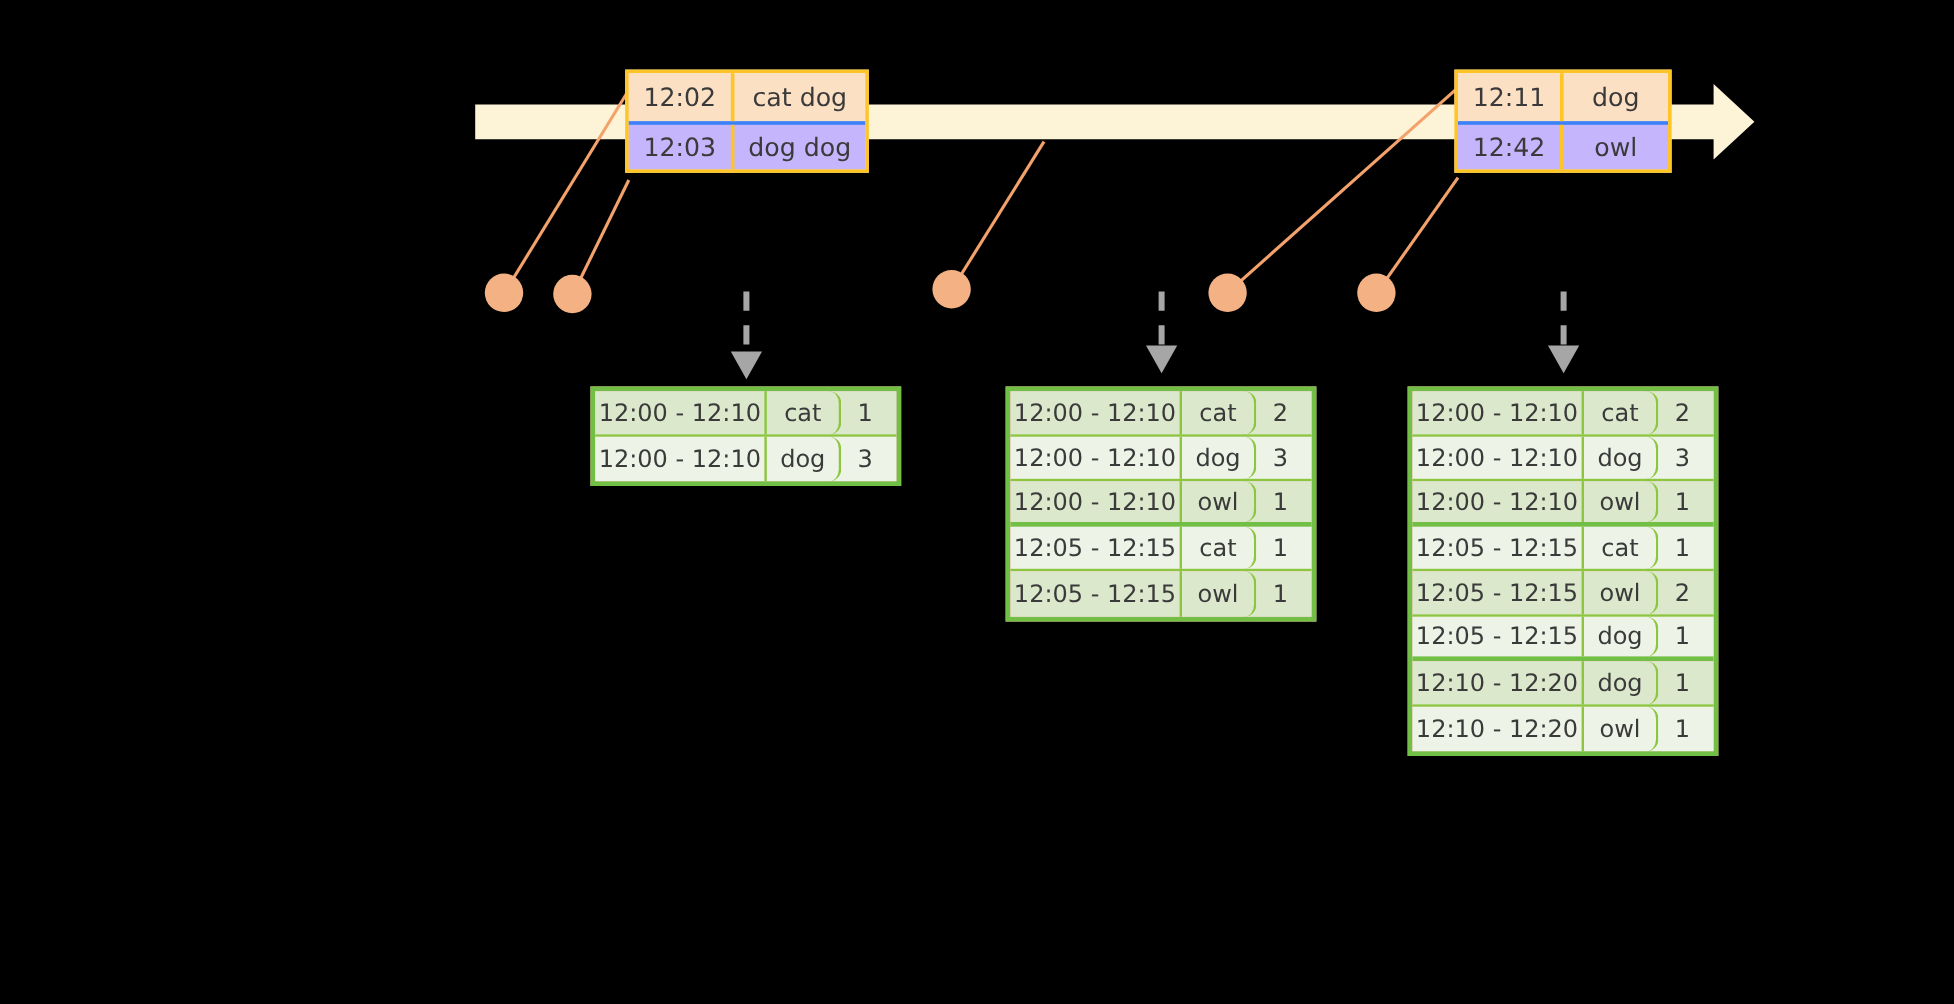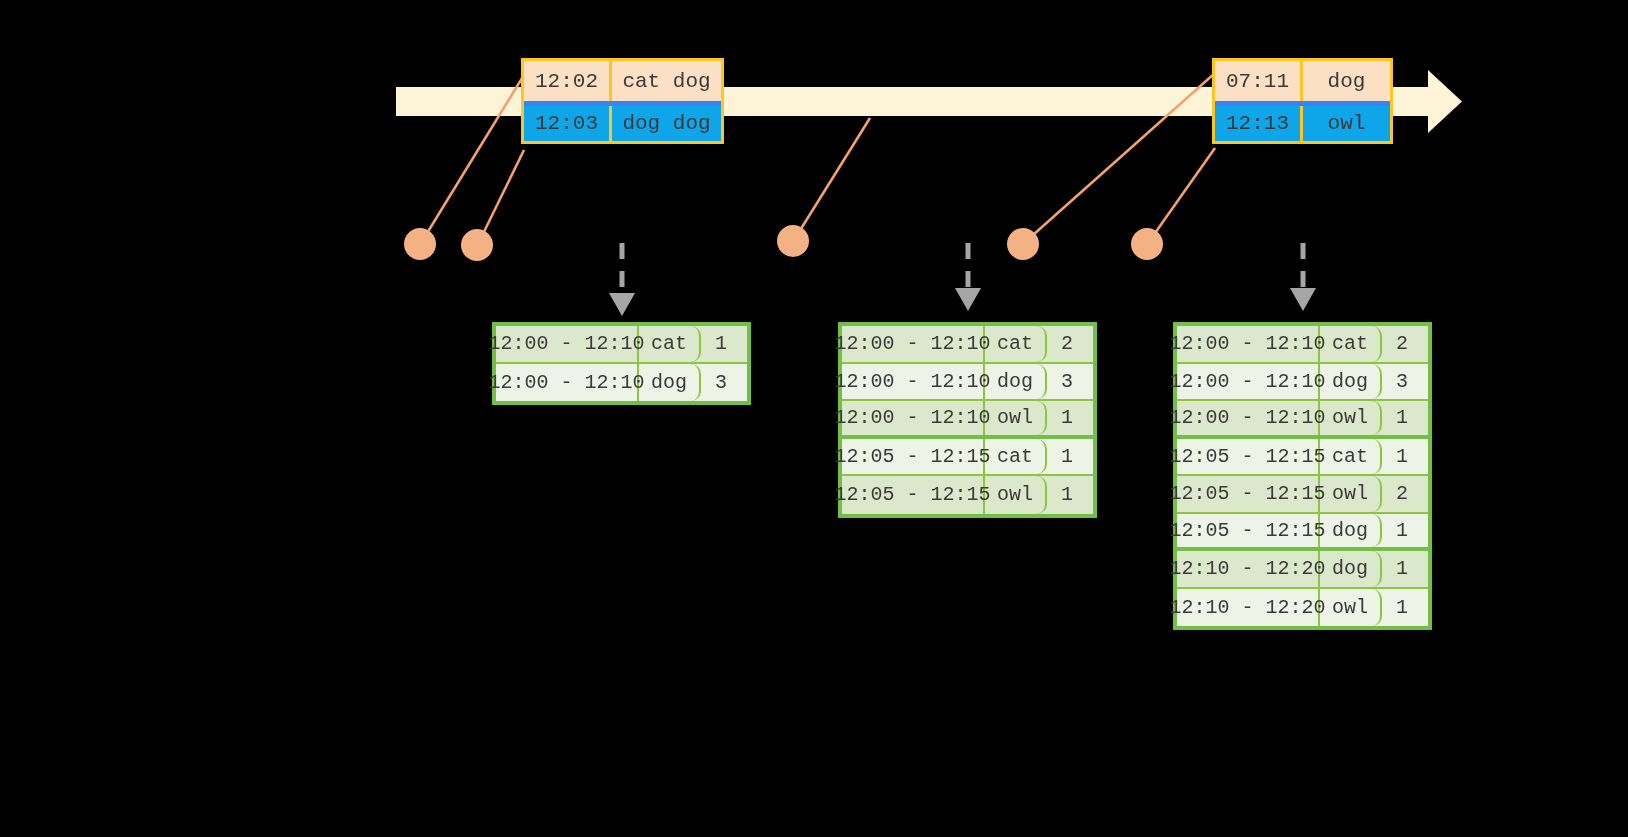--- a/index.html
+++ b/index.html
@@ -12,21 +12,20 @@
     height: 837px;
     position: relative;
     overflow: hidden;
     font-family: "DejaVu Sans", sans-serif;
   }
   #stage {
     position: absolute;
     left: 0; top: 0;
     width: 1628px;
     height: 734px;
-    font-family: Liberation Mono, monospace;
   }
   #svg-layer {
     position: absolute;
     left: 0; top: 0;
     width: 1628px;
     height: 837px;
     pointer-events: none;
   }
 
   
@@ -36,21 +35,21 @@
     box-sizing: border-box;
     background: #FDEFDC;
     z-index: 5;
   }
   .event-row {
     display: flex;
     height: 40px;
     box-sizing: border-box;
   }
   .event-row.r0 { background: #FBE0C4; }
-  .event-row.r1 { background: #0ea5e9; border-top: 5px solid #3b82f6; }
+  .event-row.r1 { background: #c4b5fd; border-top: 3px solid #3b82f6; }
   .event-cell {
     display: flex;
     align-items: center;
     justify-content: center;
     font-size: 21px;
     color: #3A3A3A;
     box-sizing: border-box;
     white-space: nowrap;
   }
   .event-cell.time {
@@ -154,25 +153,25 @@
     </div>
     <div class="event-row r1">
       <div class="event-cell time">12:03</div>
       <div class="event-cell words">dog dog</div>
     </div>
   </div>
 
 
   <div class="event-box" style="left:1212px; top:58px; width:181px;">
     <div class="event-row r0">
-      <div class="event-cell time">07:11</div>
+      <div class="event-cell time">12:11</div>
       <div class="event-cell words">dog</div>
     </div>
     <div class="event-row r1">
-      <div class="event-cell time">12:13</div>
+      <div class="event-cell time">12:42</div>
       <div class="event-cell words">owl</div>
     </div>
   </div>
 
   <div class="result-table t1" id="result-table-1" style="left:492px; top:322px; width:259px;">
       <div class="res-row shade">
         <div class="res-cell win">12:00 - 12:10</div>
         <div class="res-cell word">cat</div>
         <div class="res-cell cnt">1</div>
       </div>

